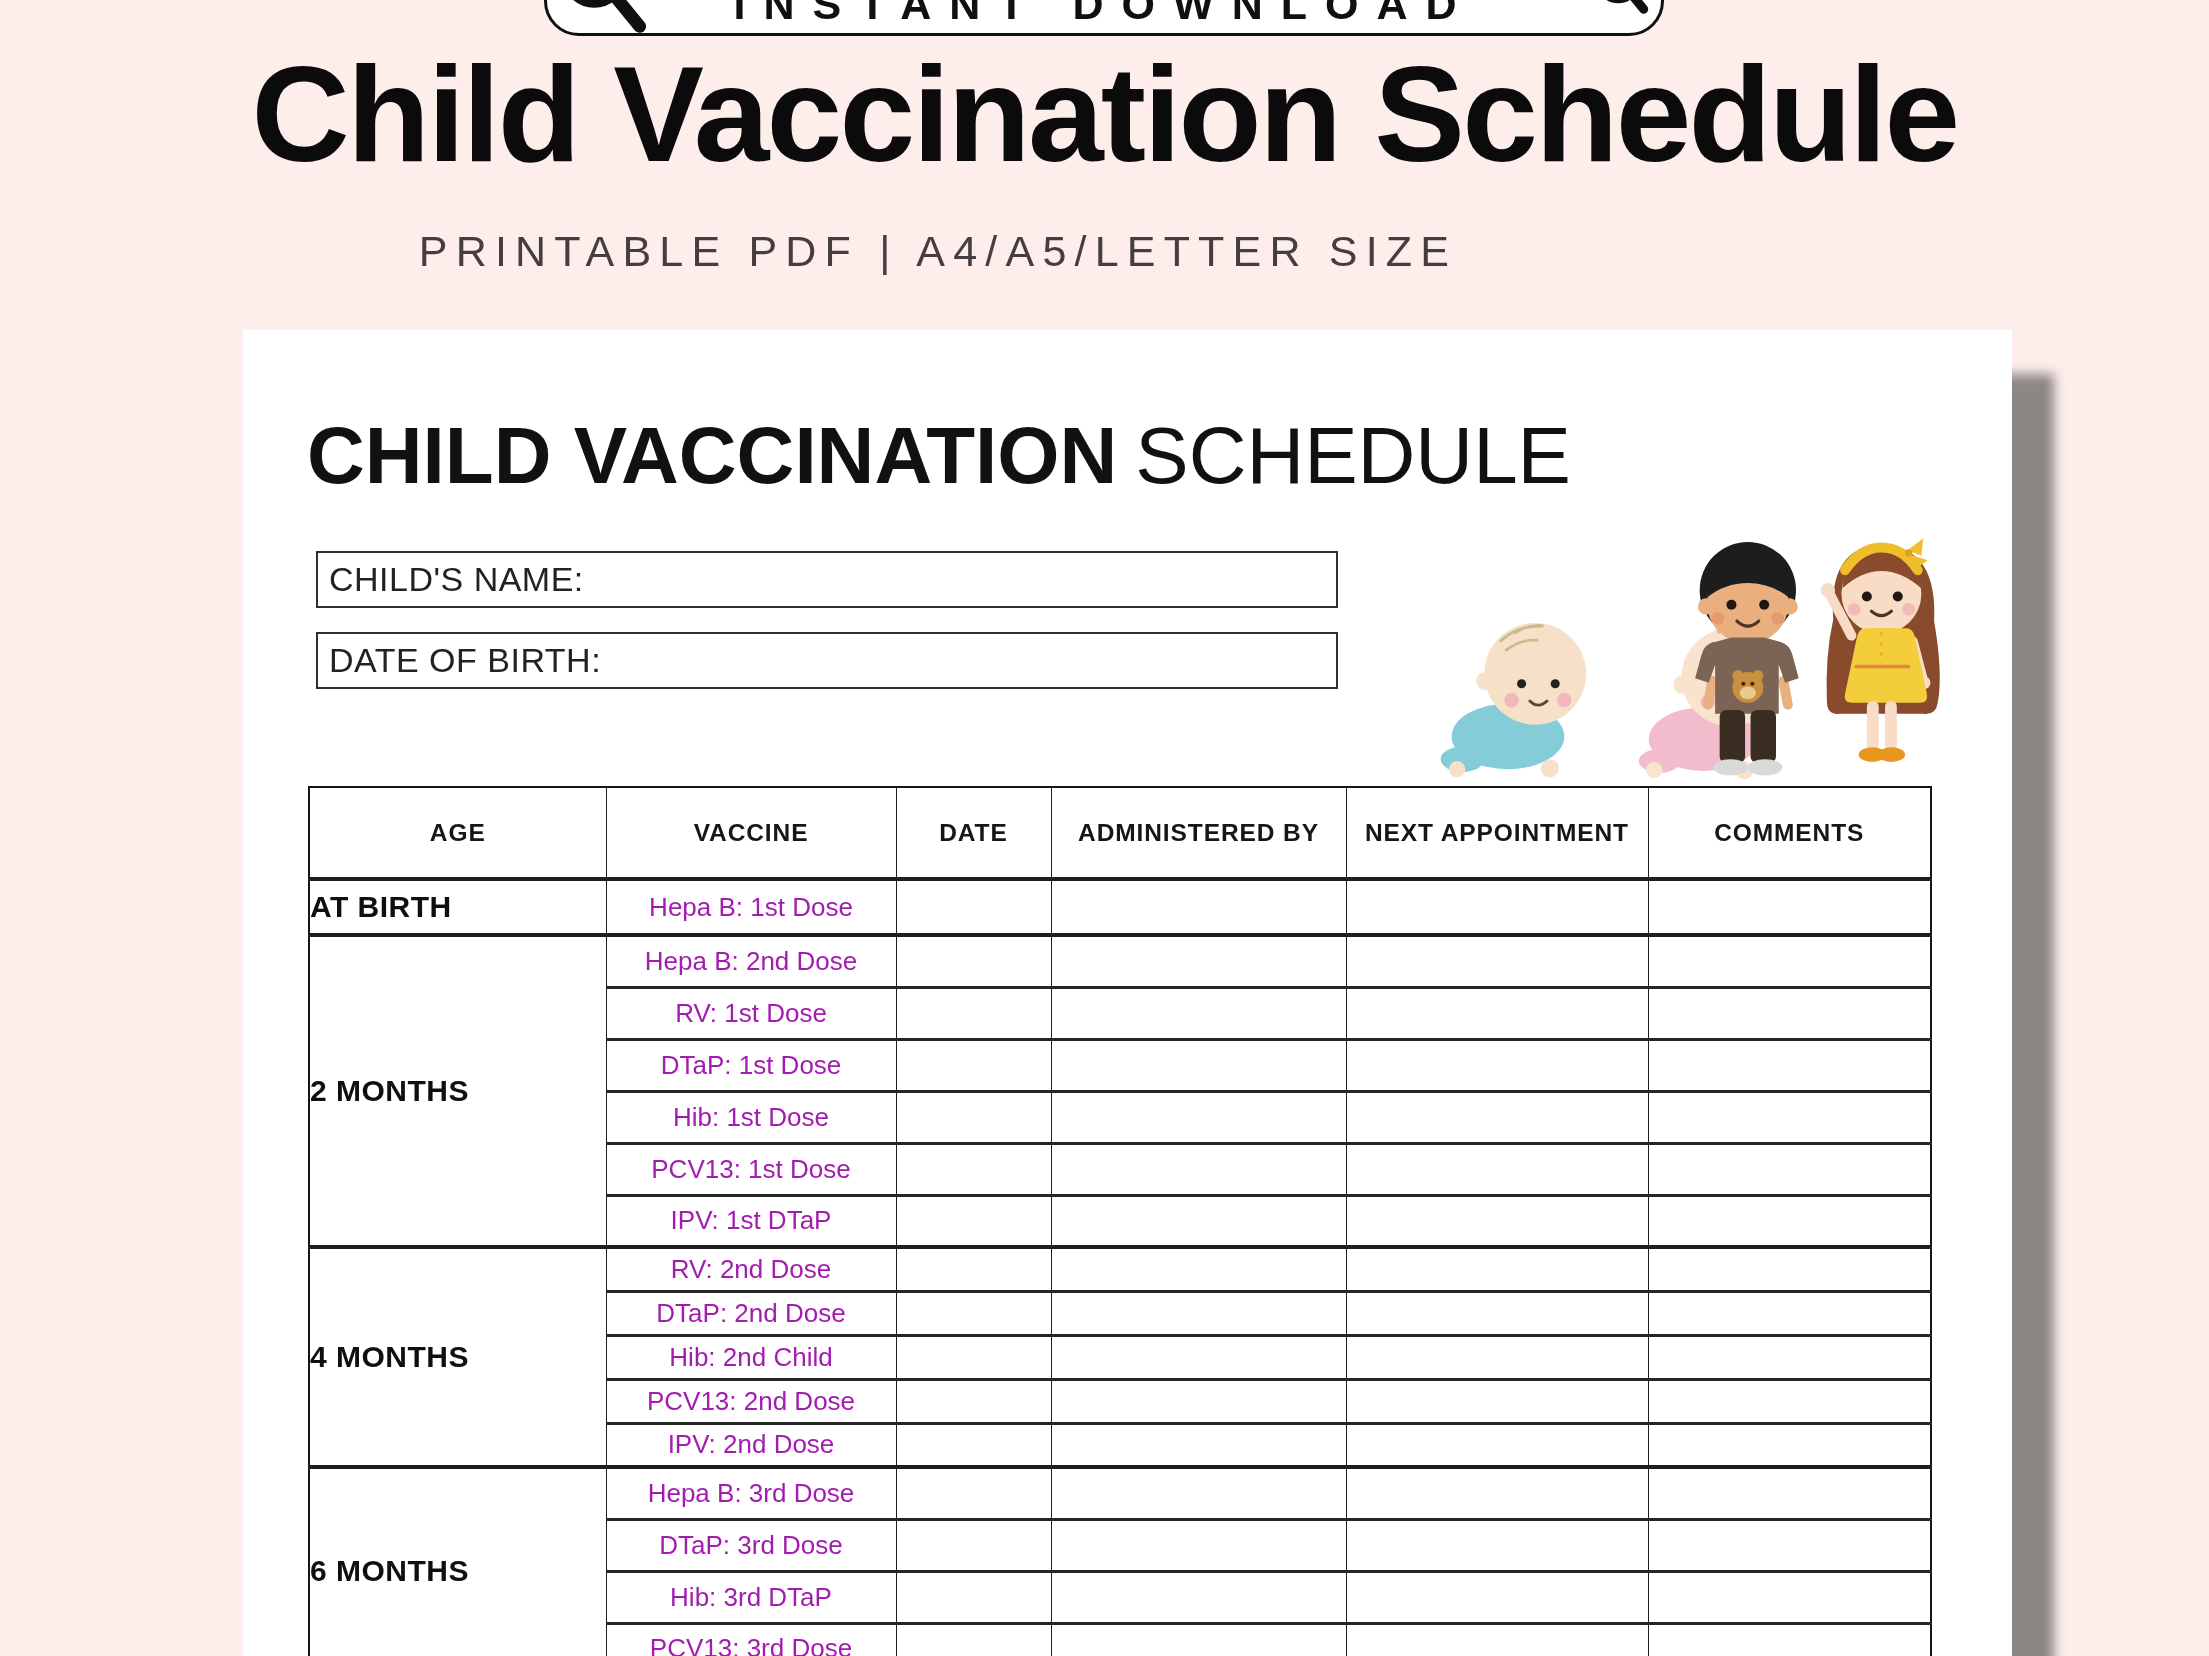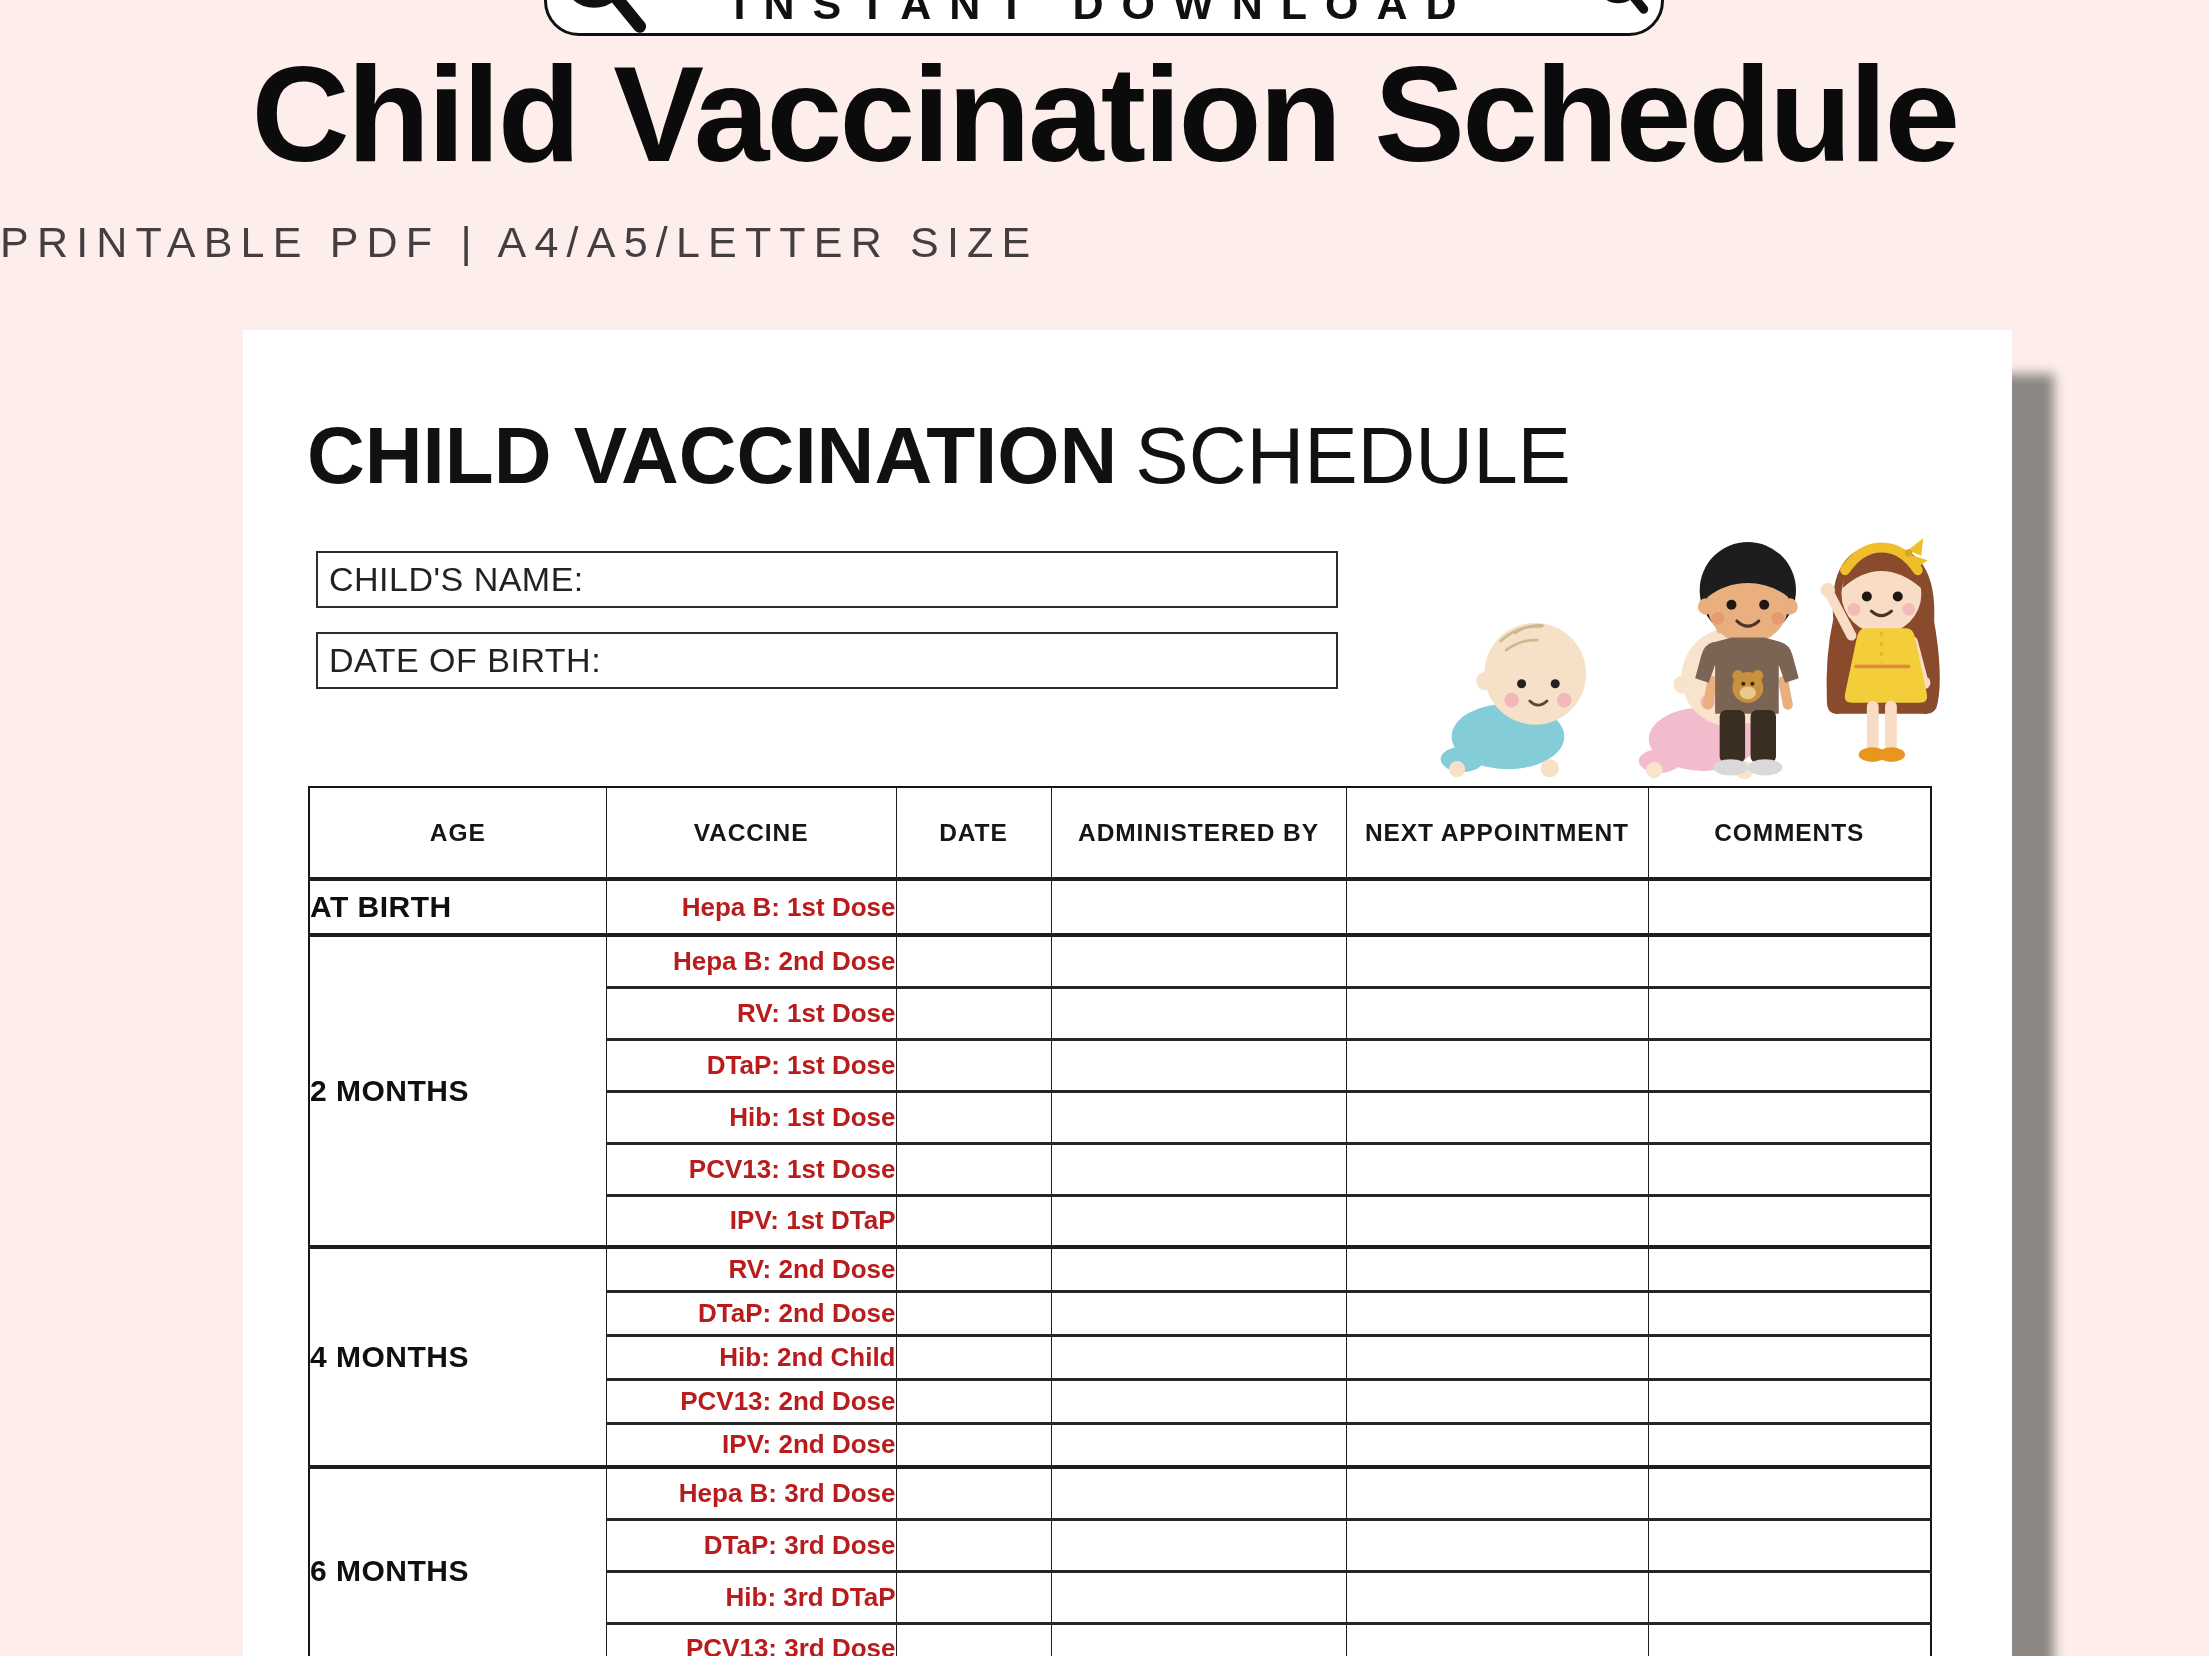--- a/index.html
+++ b/index.html
@@ -19,21 +19,21 @@
     font-size:43px;font-weight:bold;letter-spacing:18px;color:#101010;
     white-space:nowrap;
   }
   .banner-icons{position:absolute;left:0;top:0;width:1113px;height:82px;overflow:visible;pointer-events:none;}
   
   .hero-title{
     position:absolute;left:0;top:36px;width:2209px;text-align:center;
     font-size:136px;font-weight:bold;letter-spacing:-2.7px;color:#0b0b0b;margin:0;
   }
   .hero-subtitle{
-    position:absolute;left:0;top:218px;width:1876px;
+    position:absolute;left:0;top:227px;width:1876px;text-align:center;
     font-size:43px;letter-spacing:8.2px;color:#453e40;font-weight:normal;
   }
   
   .paper{
     position:absolute;left:243px;top:330px;width:1769px;height:1455px;
     background:#ffffff;
     box-shadow:42px 44px 11px #8c8782;
   }
   .doc-heading{
     position:absolute;left:64px;top:80px;white-space:nowrap;
@@ -59,21 +59,21 @@
   table.schedule th,table.schedule td{border:1.8px solid #1e1e1e;padding:0;}
   table.schedule thead th{
     height:89px;border-bottom:4.5px solid #1e1e1e;
     font-size:24.5px;font-weight:bold;letter-spacing:0.9px;color:#161616;text-align:center;
   }
   table.schedule td.age-cell{
     font-size:30px;font-weight:bold;text-align:left;color:#0f0f0f;
     border-bottom:4.5px solid #1e1e1e;letter-spacing:0.5px;
   }
   table.schedule td.vaccine-cell{
-    font-size:26px;font-weight:bold;text-align:right;color:#b91c1c;
+    font-size:26px;font-weight:normal;text-align:center;color:#a21caf;
   }
   tr.sub-row td{border-bottom:3.6px solid #262626;}
   tr.group-end td{border-bottom:4.5px solid #1e1e1e;}
 </style>
 </head>
 <body>
 
 <div class="stage">
 
   <div class="banner">

